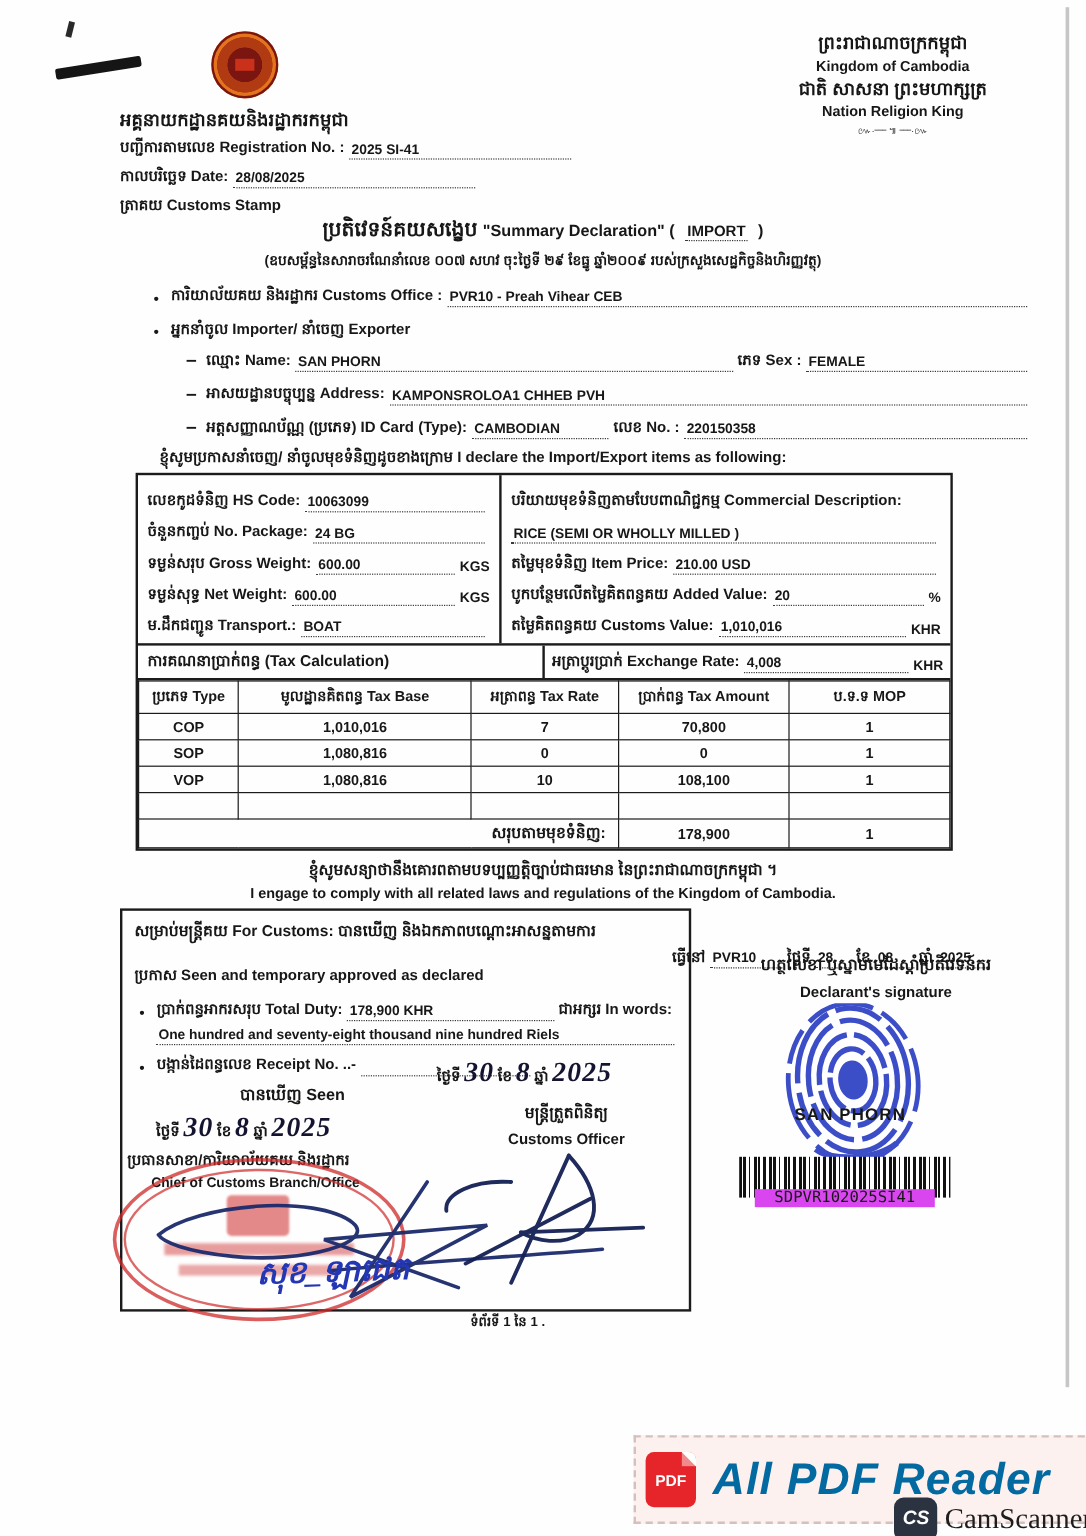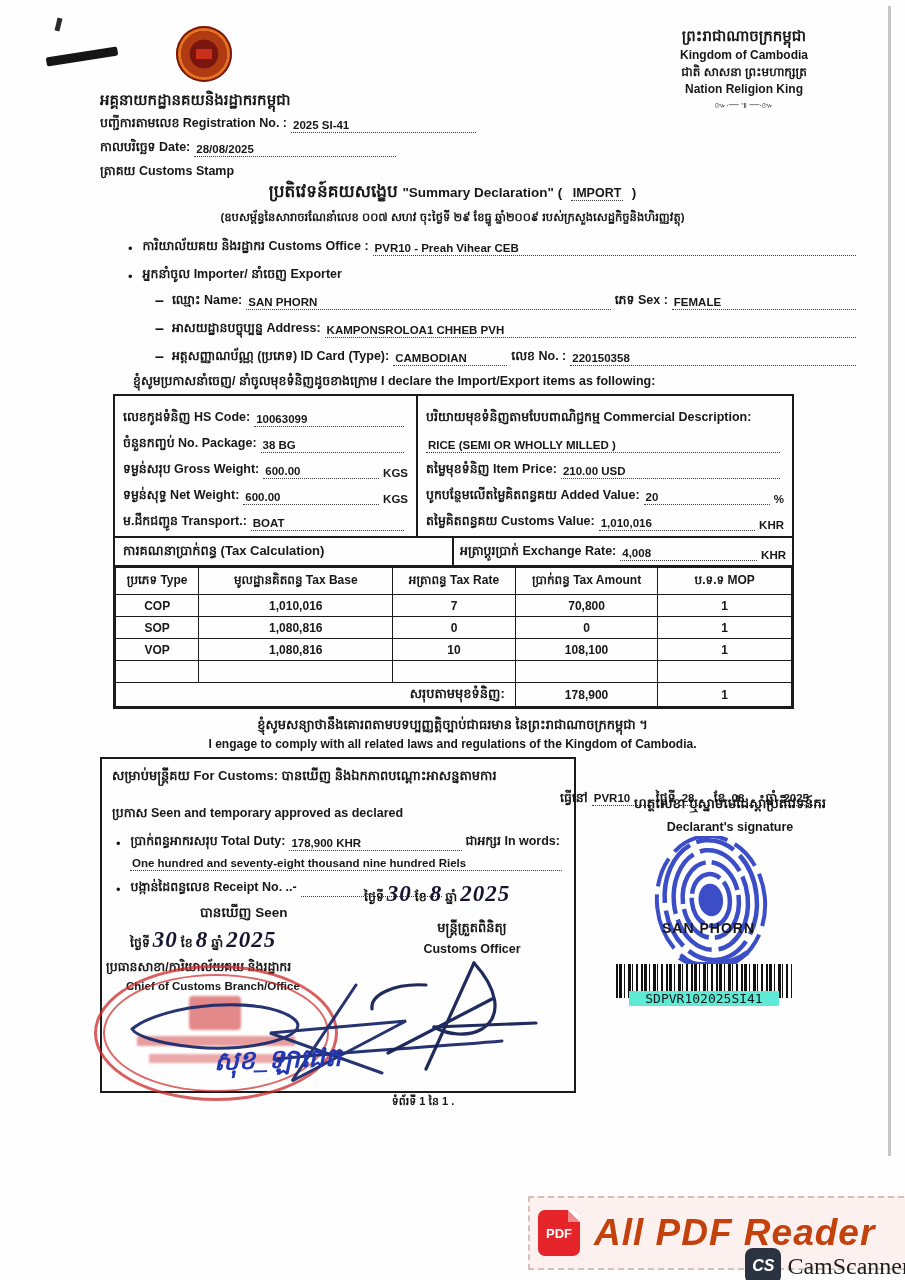--- a/index.html
+++ b/index.html
@@ -37,21 +37,21 @@
   .cbox{border:2px solid #1b1b1b;background:transparent;}
   .hand{font-family:"Liberation Serif",serif;font-style:italic;font-weight:bold;color:#141430;}
   .handnum{font-size:23px;letter-spacing:1px;}
   
   .stamp{border:3px solid rgba(205,40,40,.75);border-radius:50%;position:absolute;}
   .stamp-inner{position:absolute;inset:6px;border:2px solid rgba(205,40,40,.7);border-radius:50%;}
   
   .wm{background:#fcf1ef;border:2px dashed #d6c0bd;display:flex;align-items:center;padding:4px 8px;}
   .pdficon{width:42px;height:46px;background:#e5252a;border-radius:7px;position:relative;display:flex;align-items:center;justify-content:center;color:#fff;font-weight:bold;font-size:13px;}
   .pdficon::after{content:"";position:absolute;top:0;right:0;border-style:solid;border-width:0 12px 12px 0;border-color:#fff #fff #f08a8d #f08a8d;border-top-right-radius:6px;}
-  .wm-title{font-size:37px;font-weight:bold;font-style:italic;margin-left:14px;letter-spacing:1px;color:#c2410c;white-space:nowrap;}
+  .wm-title{font-size:37px;font-weight:bold;font-style:italic;margin-left:14px;letter-spacing:1px;color:#0369a1;white-space:nowrap;}
   .cs-group{position:absolute;right:2px;bottom:-16px;display:flex;align-items:center;}
   .csicon{width:36px;height:36px;background:#2b3240;border-radius:8px;color:#fff;font-weight:bold;font-style:italic;font-size:16px;display:flex;align-items:center;justify-content:center;position:relative;box-shadow:0 6px 0 -2px #22b9a4;}
   .csname{font-family:"Liberation Serif",serif;font-size:24px;color:#1d1d1d;margin-left:6px;}
   .seal{border-radius:50%;background:radial-gradient(circle at 50% 50%, #7a1510 0 36%, #b03a12 37% 58%, #e4731d 59% 78%, #b03a12 79% 100%);box-shadow:0 0 0 2px #7a1510 inset;position:relative;}
   .seal::after{content:"";position:absolute;left:50%;top:50%;width:16px;height:10px;transform:translate(-50%,-50%);background:#c9311b;}
 </style>
 </head>
 <body>
 
 <div class="page">
@@ -68,21 +68,21 @@
   </div>
   <div class="abs row" style="left:100px;top:139px;width:300px;">
     <span class="lbl">កាលបរិច្ឆេទ Date:</span>
     <span class="dotfill"><span class="val">28/08/2025</span></span>
   </div>
   <div class="abs lbl" style="left:100px;top:163px;">ត្រាគយ Customs Stamp</div>
 
   <div class="abs ctr" style="left:598px;top:26px;width:292px;">
     <div class="b" style="font-size:15px;">ព្រះរាជាណាចក្រកម្ពុជា</div>
     <div class="b" style="font-size:12px;">Kingdom of Cambodia</div>
-    <div class="b" style="font-size:12px;margin-top:2px;">ជាតិ សាសនា ព្រះមហាក្សត្រ</div>
+    <div class="b" style="font-size:15px;margin-top:2px;">ជាតិ សាសនា ព្រះមហាក្សត្រ</div>
     <div class="b" style="font-size:12px;">Nation Religion King</div>
     <div style="font-size:8px;color:#333;">៚·᠆᠆᠆ ៕ ᠆᠆᠆·៚</div>
   </div>
 
   <div class="abs ctr" style="left:0;top:180px;width:905px;">
     <span class="b" style="font-size:17px;">ប្រតិវេទន៍គយសង្ខេប</span>
     <span class="b" style="font-size:13.5px;">"Summary Declaration" (</span>
     <span class="b dotfix" style="font-size:12.5px;">IMPORT</span>
     <span class="b" style="font-size:13.5px;">)</span>
   </div>
@@ -116,21 +116,21 @@
 
   <div class="abs tbl" style="left:113px;top:394px;width:677px;">
     <div class="g-body">
       <div class="g-col-l">
         <div class="fline">
             <span class="lbl">លេខកូដទំនិញ HS Code:</span>
             <span class="dotfill"><span class="val">10063099</span></span>
           </div>
         <div class="fline">
             <span class="lbl">ចំនួនកញ្ចប់ No. Package:</span>
-            <span class="dotfill"><span class="val">38 BG</span></span>
+            <span class="dotfill"><span class="val">24 BG</span></span>
           </div>
         <div class="fline">
             <span class="lbl">ទម្ងន់សរុប Gross Weight:</span>
             <span class="dotfill"><span class="val">600.00</span></span>
             <span class="unit">KGS</span>
           </div>
         <div class="fline">
             <span class="lbl">ទម្ងន់សុទ្ធ Net Weight:</span>
             <span class="dotfill"><span class="val">600.00</span></span>
             <span class="unit">KGS</span>
@@ -317,21 +317,21 @@
       <ellipse cx="65" cy="64" rx="46" ry="60" stroke-dasharray="40 8 66 7"></ellipse>
       <ellipse cx="65" cy="66" rx="54" ry="66" stroke-dasharray="30 9 58 8" stroke-width="4"></ellipse>
       <path d="M28 118 C40 130 78 132 96 120" stroke-width="5"></path>
       <path d="M38 128 C52 135 72 135 84 129" stroke-width="4"></path>
     </g>
   </svg>
   <div class="abs b" style="left:662px;top:920px;font-size:14px;letter-spacing:1px;">SAN PHORN</div>
 
   <div class="abs" style="left:616px;top:964px;width:176px;">
     <div style="height:34px;background:repeating-linear-gradient(90deg,#111 0 2px,#fff 2px 3px,#111 3px 6px,#fff 6px 8px,#111 8px 9px,#fff 9px 12px,#111 12px 15px,#fff 15px 16px,#111 16px 17px,#fff 17px 20px,#111 20px 22px,#fff 22px 25px);"></div>
-    <div class="ctr" style="font-size:13px;margin-top:-7px;background:#5eead4;display:block;width:150px;margin-left:13px;font-family:'DejaVu Sans Mono',monospace;">SDPVR102025SI41</div>
+    <div class="ctr" style="font-size:13px;margin-top:-7px;background:#d946ef;display:block;width:150px;margin-left:13px;font-family:'DejaVu Sans Mono',monospace;">SDPVR102025SI41</div>
   </div>
 
   <div class="abs ctr b" style="left:0;top:1094px;width:846px;font-size:11px;">ទំព័រទី 1 នៃ 1 .</div>
 
   <div class="abs wm" style="left:528px;top:1196px;width:366px;height:62px;">
     <div class="pdficon">
         <span>PDF</span>
       </div>
     <div class="wm-title">All PDF Reader</div>
     <div class="cs-group">

